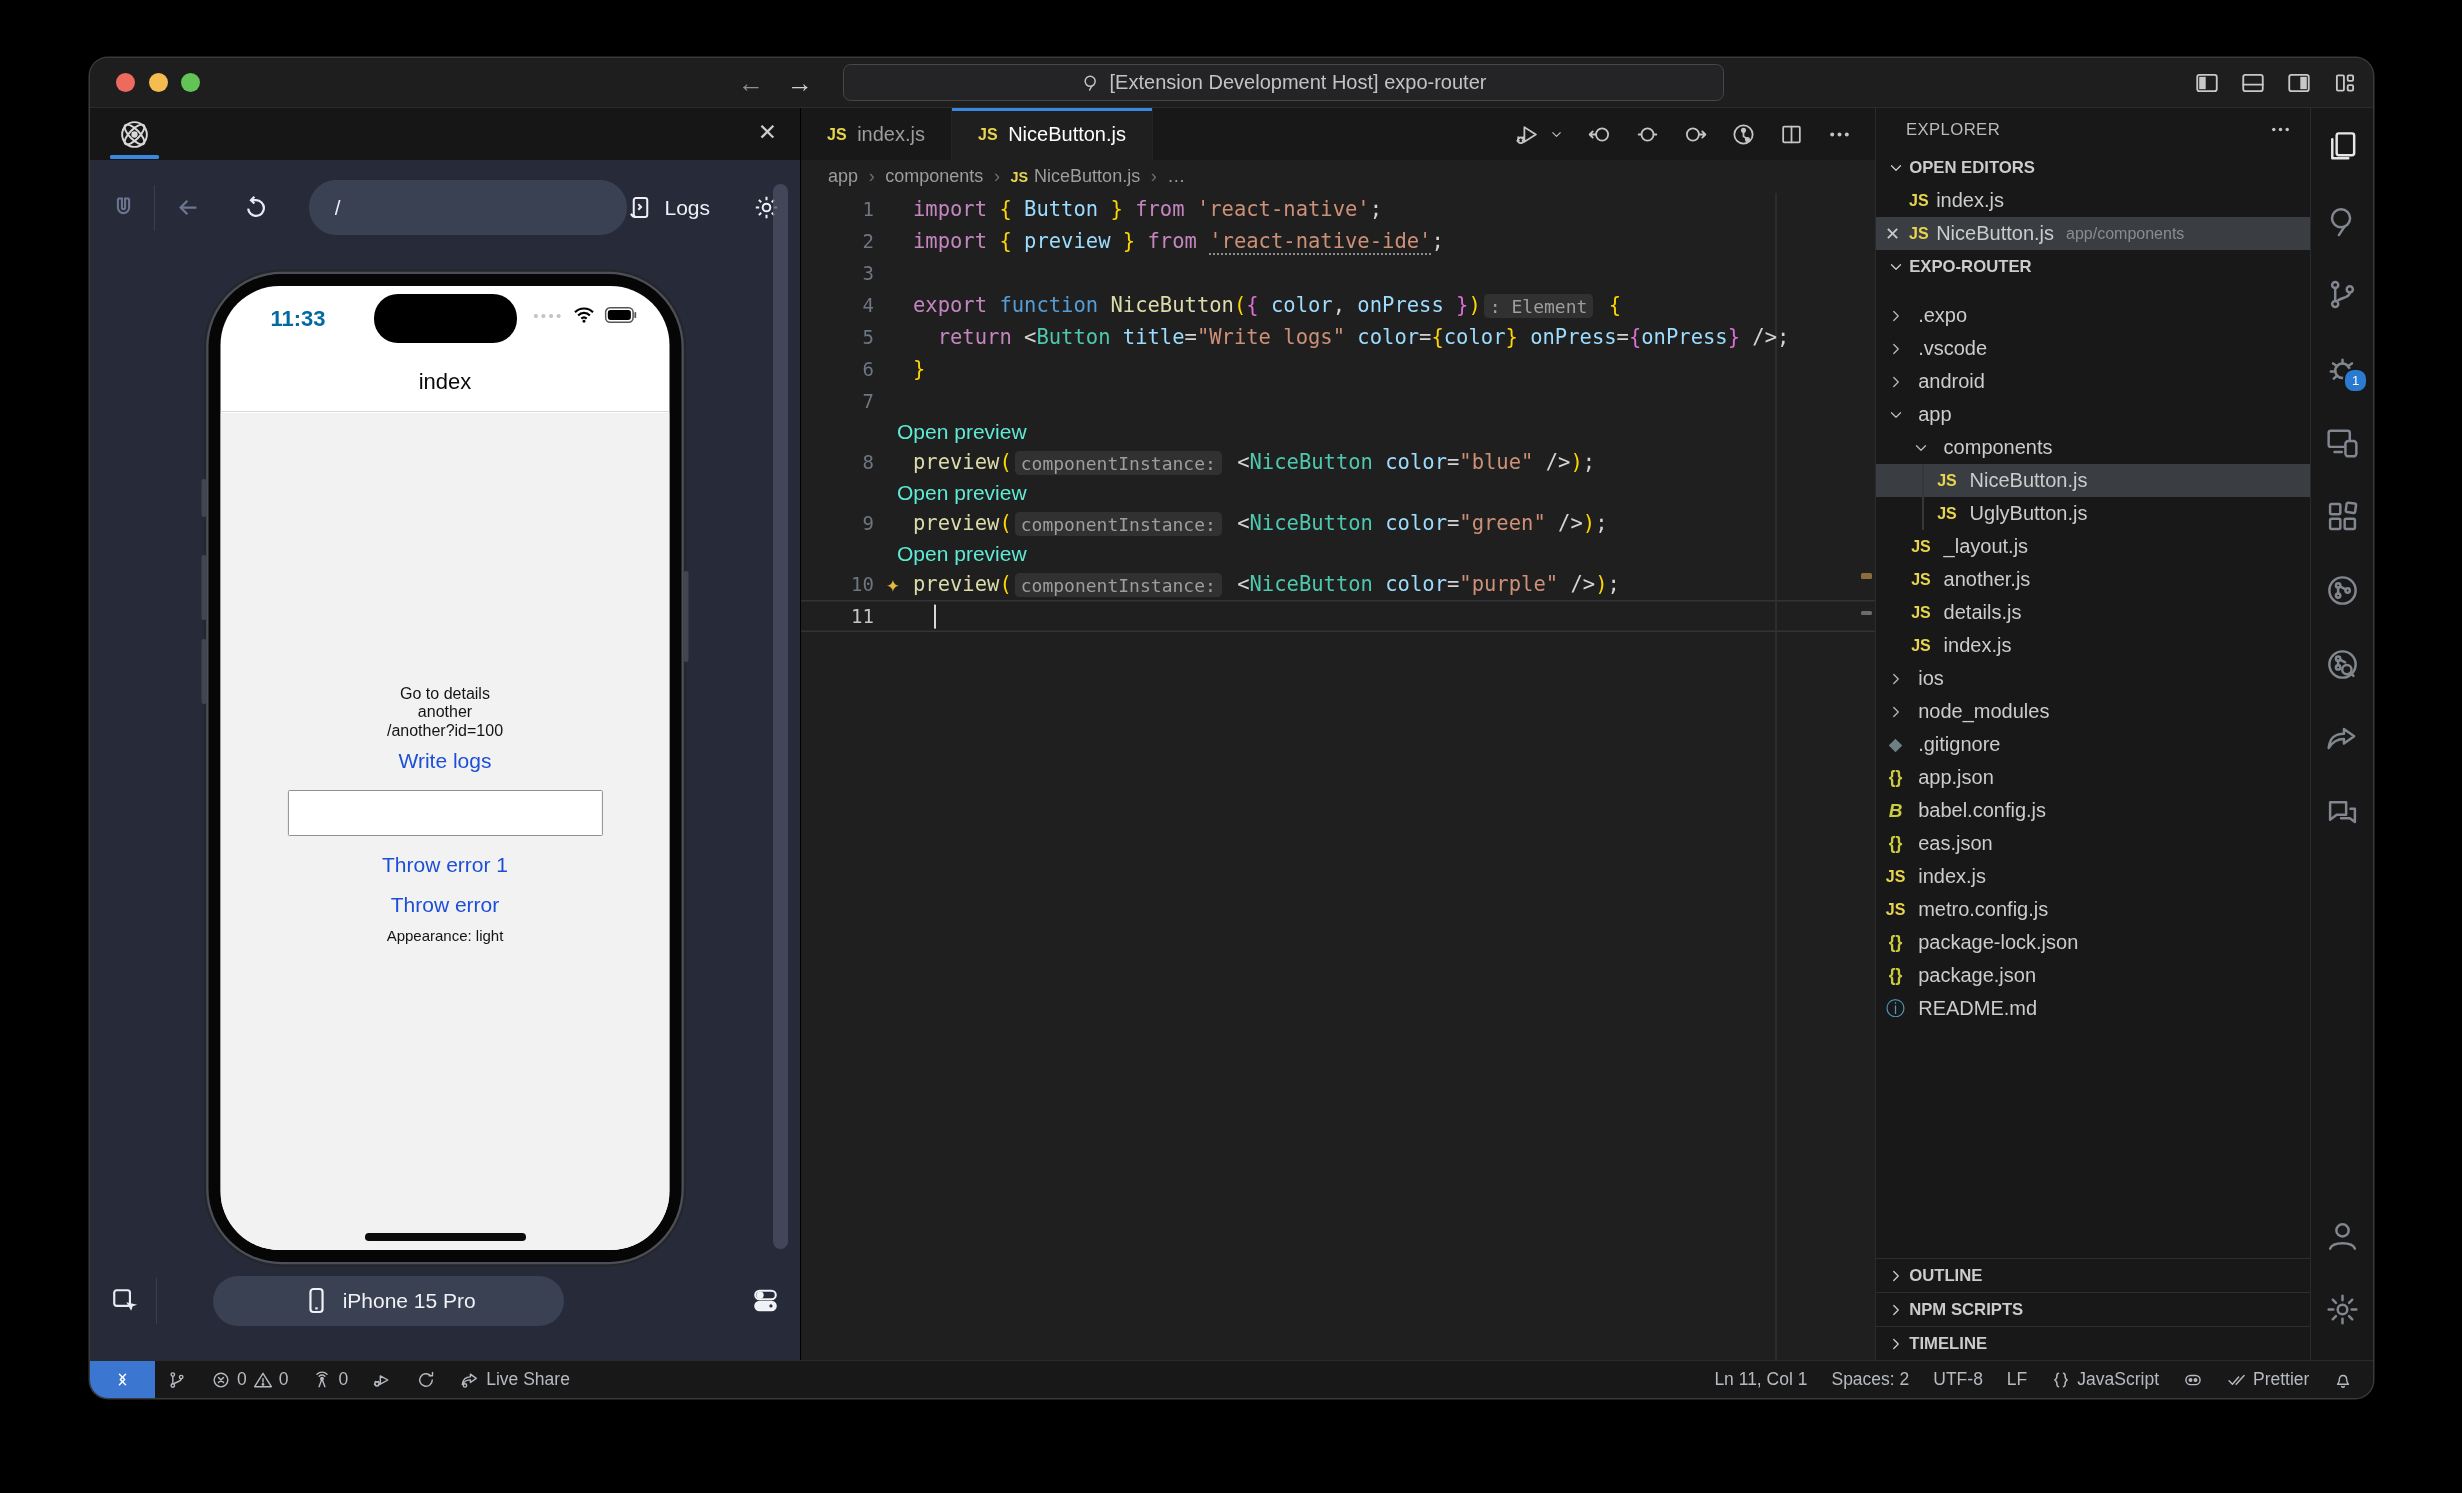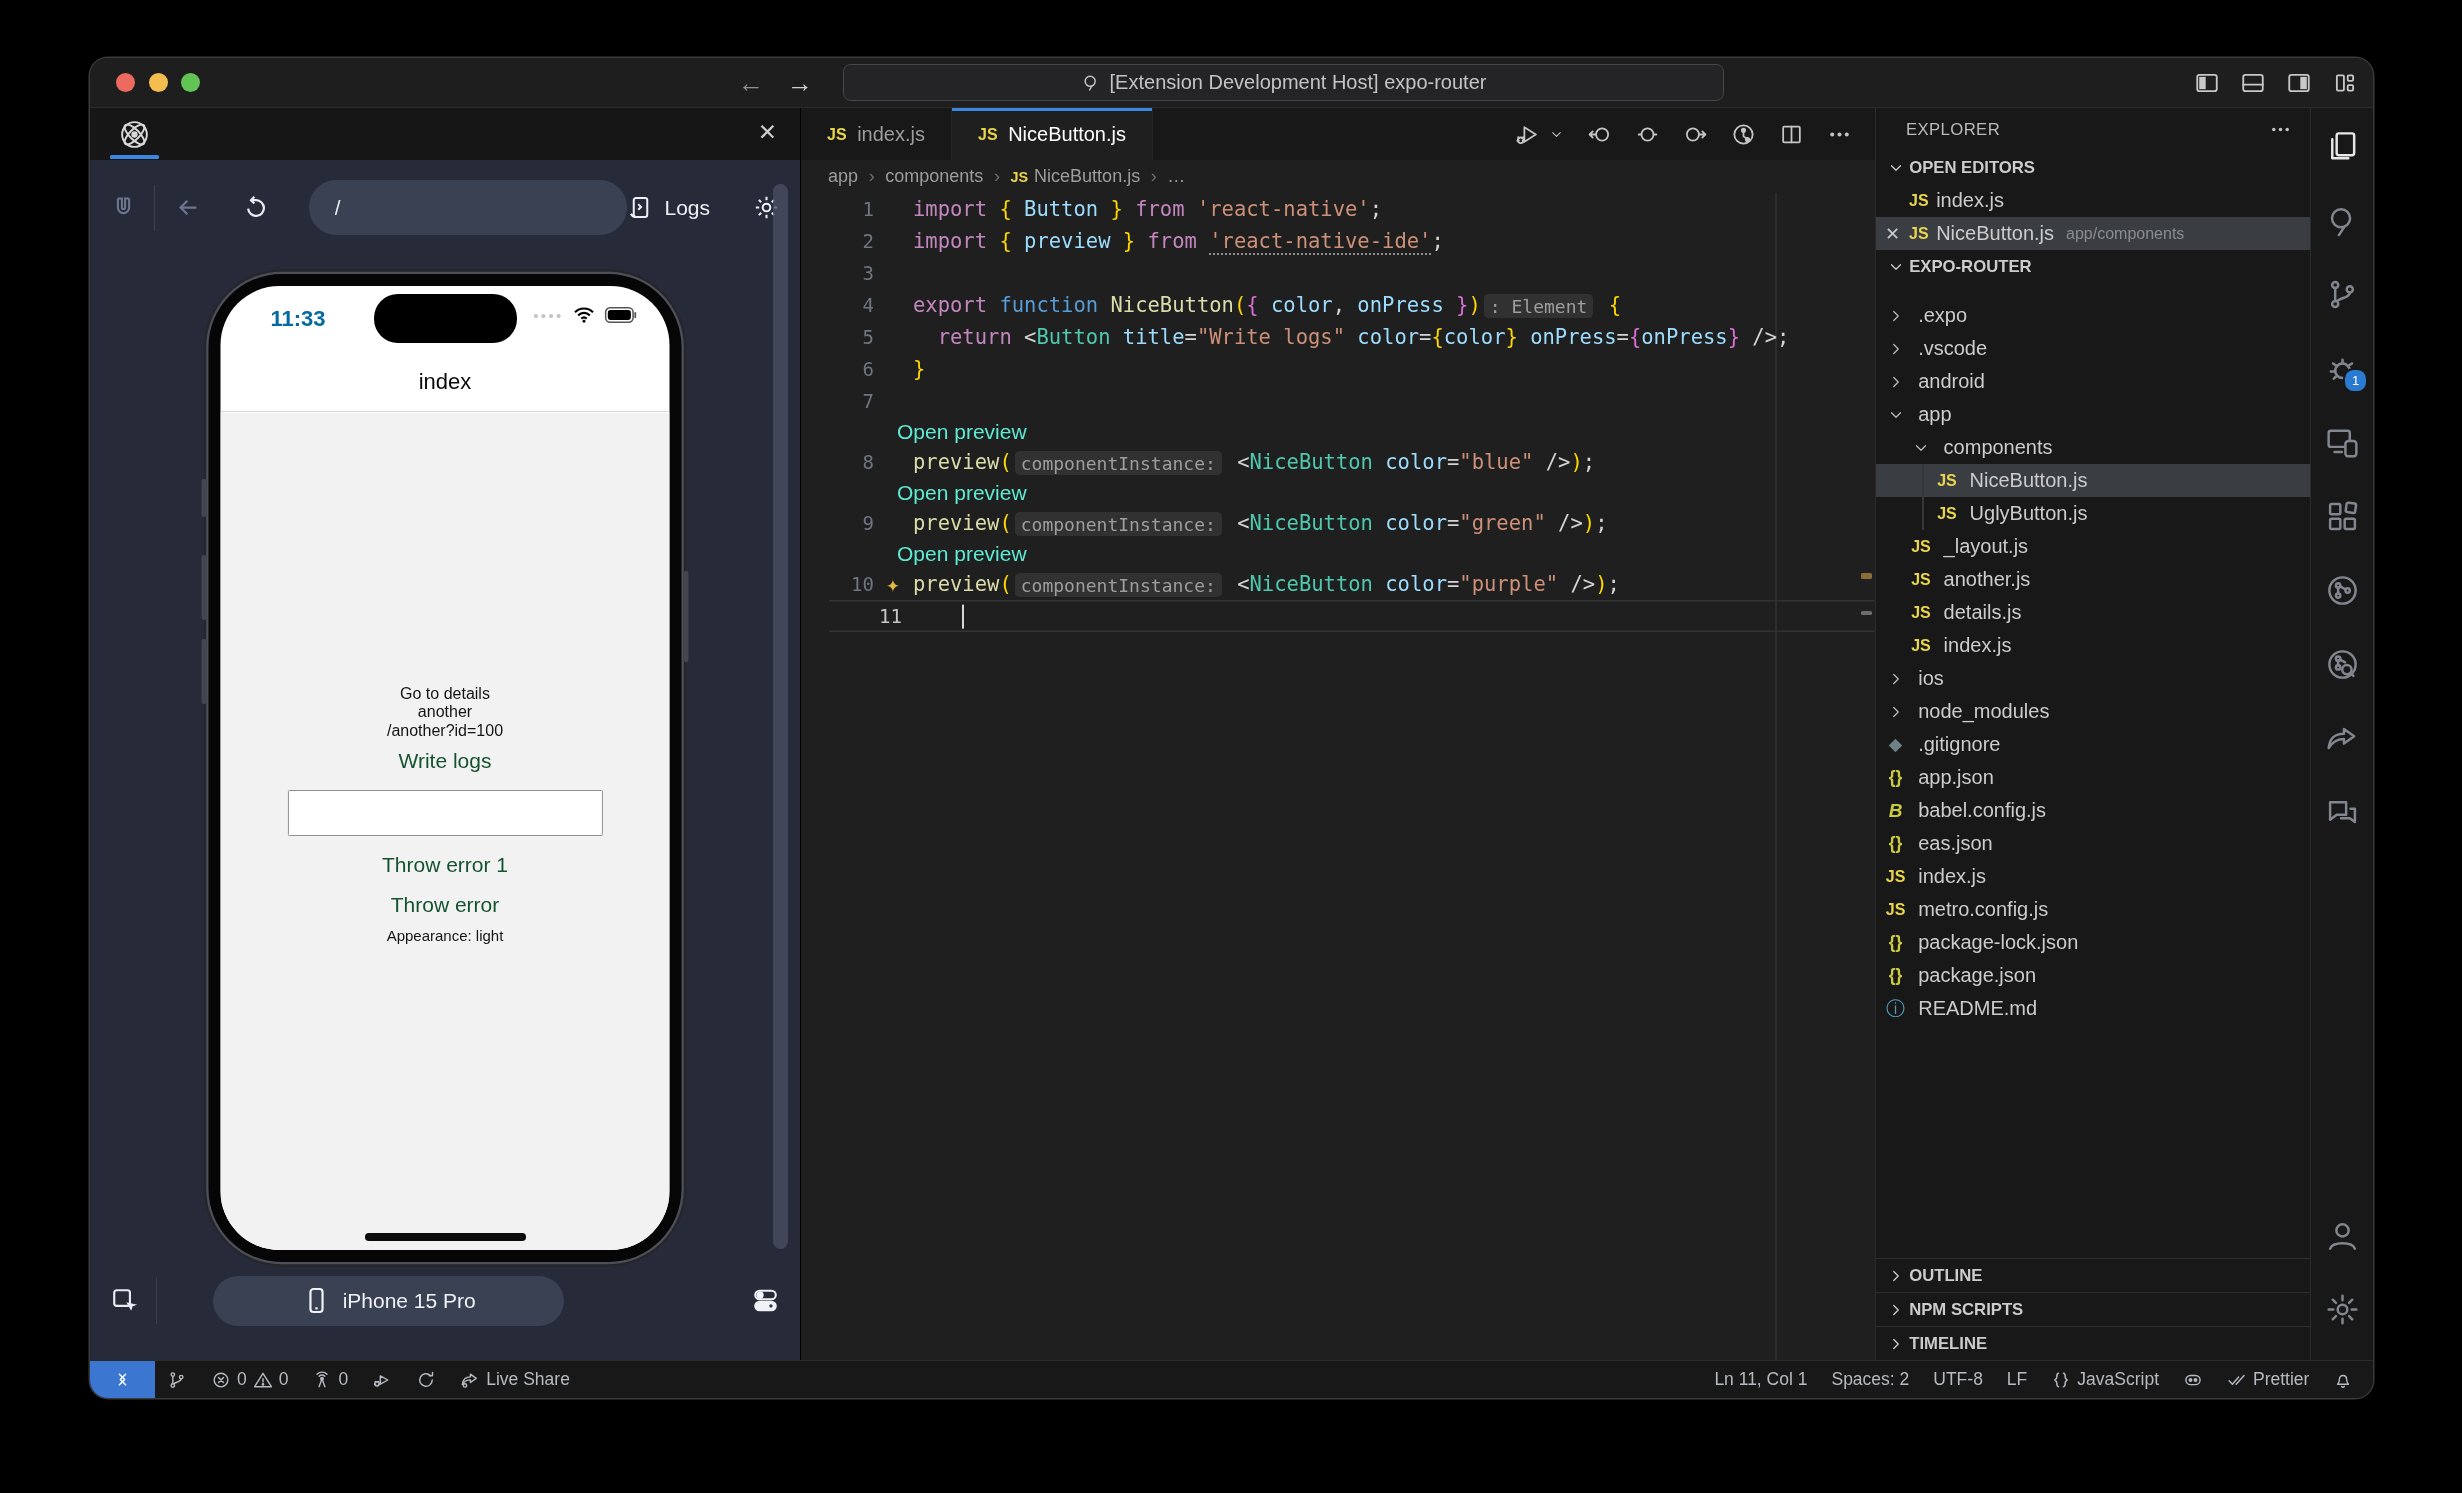--- a/index.html
+++ b/index.html
@@ -48,21 +48,21 @@
   .p-statusrow{position:relative;height:65px;}
   .p-time{position:absolute;left:50px;top:20px;font-size:22px;font-weight:bold;color:#0369a1;}
   .island{position:absolute;left:50%;top:7.6px;transform:translateX(-50%);width:143px;height:49px;background:#000;border-radius:24px;}
   .p-sticons{position:absolute;right:32px;top:20px;display:flex;align-items:center;gap:9px;}
   .sig-dots{color:#c4c4c6;font-size:15px;letter-spacing:2.3px;}
   .p-sticons svg{display:block;}
   .p-navtitle{text-align:center;font-size:22px;color:#0a0a0a;padding-top:18px;height:42px;border-bottom:1.5px solid #d9d9db;}
   .p-content{position:absolute;left:0;right:0;top:127px;bottom:0;background:#f2f2f3;}
   .pc{position:absolute;left:0;right:0;text-align:center;}
   .pc-black{color:#141414;font-size:16px;}
-  .pc-link{color:#14532d;font-size:21px;}
+  .pc-link{color:#1d4ed8;font-size:21px;}
   .p-input{position:absolute;left:50%;transform:translateX(-50%);top:377px;width:298px;height:44px;background:#fff;border:1.5px solid #909092;border-radius:1.5px;font-size:18px;padding:0 7.6px;outline:none;}
   .home-bar{position:absolute;left:50%;transform:translateX(-50%);bottom:9px;width:161px;height:7.6px;border-radius:3.8px;background:#0c0c0c;}
 
   .sim-bottom{position:absolute;left:20px;right:20px;bottom:33px;height:53px;display:flex;align-items:center;}
   .sim-bottom .ic svg{width:29px;height:29px;}
   .device-pill{margin-left:35px;width:351px;height:50px;border-radius:25px;background:#3a4152;display:flex;align-items:center;justify-content:center;gap:12px;color:#f0f2f7;font-size:21px;}
   .device-pill svg{width:23px;height:23px;}
   .toggles-btn{margin-left:auto;color:#f0f2f7;}
   .toggles-btn svg{width:30px;height:30px;}
   .sim-scrollbar{position:absolute;right:12px;top:24px;bottom:111px;width:15px;border-radius:7.6px;background:#4b5164;opacity:.75;}
@@ -78,21 +78,21 @@
   .editor-actions .ic svg{width:25px;height:25px;}
   .editor-actions .chev svg{width:15px;height:15px;margin-left:-13.7px;}
   .breadcrumbs{height:33px;flex:0 0 auto;display:flex;align-items:center;gap:10.6px;padding-left:27px;font-size:18px;color:#9d9d9d;background:#1f1f1f;}
   .crumb{display:flex;align-items:center;gap:6px;}
   .crumb .jsb{font-size:14.4px;}
   .crumb-sep{color:#6f6f6f;}
   .code-area{position:relative;flex:1;overflow:hidden;font-family:"DejaVu Sans Mono",monospace;font-size:20.5px;}
   .ruler{position:absolute;left:974px;top:0;bottom:0;width:1.5px;background:#2d2d2d;}
   .code-lens{height:29px;line-height:29px;padding-left:96px;font-size:21px;color:#5eead4;font-family:"Liberation Sans",sans-serif;}
   .code-line{height:32px;line-height:32px;display:flex;position:relative;}
-  .code-line.current{box-shadow:inset 0 1.5px 0 #333336, inset 0 -1.5px 0 #333336;margin-left:28px;}
+  .code-line.current{box-shadow:inset 0 1.5px 0 #333336, inset 0 -1.5px 0 #333336;}
   .ln{width:73px;flex:0 0 auto;text-align:right;padding-right:18px;color:#6e7681;font-size:19px;}
   .code-line.current .ln{color:#c6c6c6;}
   .lc{white-space:pre;padding-left:21px;}
   .tk-kw{color:#C586C0}.tk-bl{color:#569CD6}.tk-fn{color:#DCDCAA}.tk-vr{color:#9CDCFE}
   .tk-st,.tk-sd{color:#CE9178}.tk-cp{color:#4EC9B0}.tk-b1{color:#FFD700}.tk-b2{color:#DA70D6}
   .tk-pn{color:#D4D4D4}
   .tk-sd{border-bottom:2.3px dotted #8d8d8d;}
   .tk-in{background:#313131;color:#9e9e9e;border-radius:4.6px;padding:1.5px 6px;font-size:18px;margin:0 3px;}
   .sparkle{position:absolute;left:85px;top:0;color:#e3b93e;font-size:23px;text-shadow:0 0 3px #1f1f1f;}
   .caret{display:inline-block;width:2.3px;height:24px;background:#d7d7d7;margin-left:21px;transform:translateY(4.6px);}

